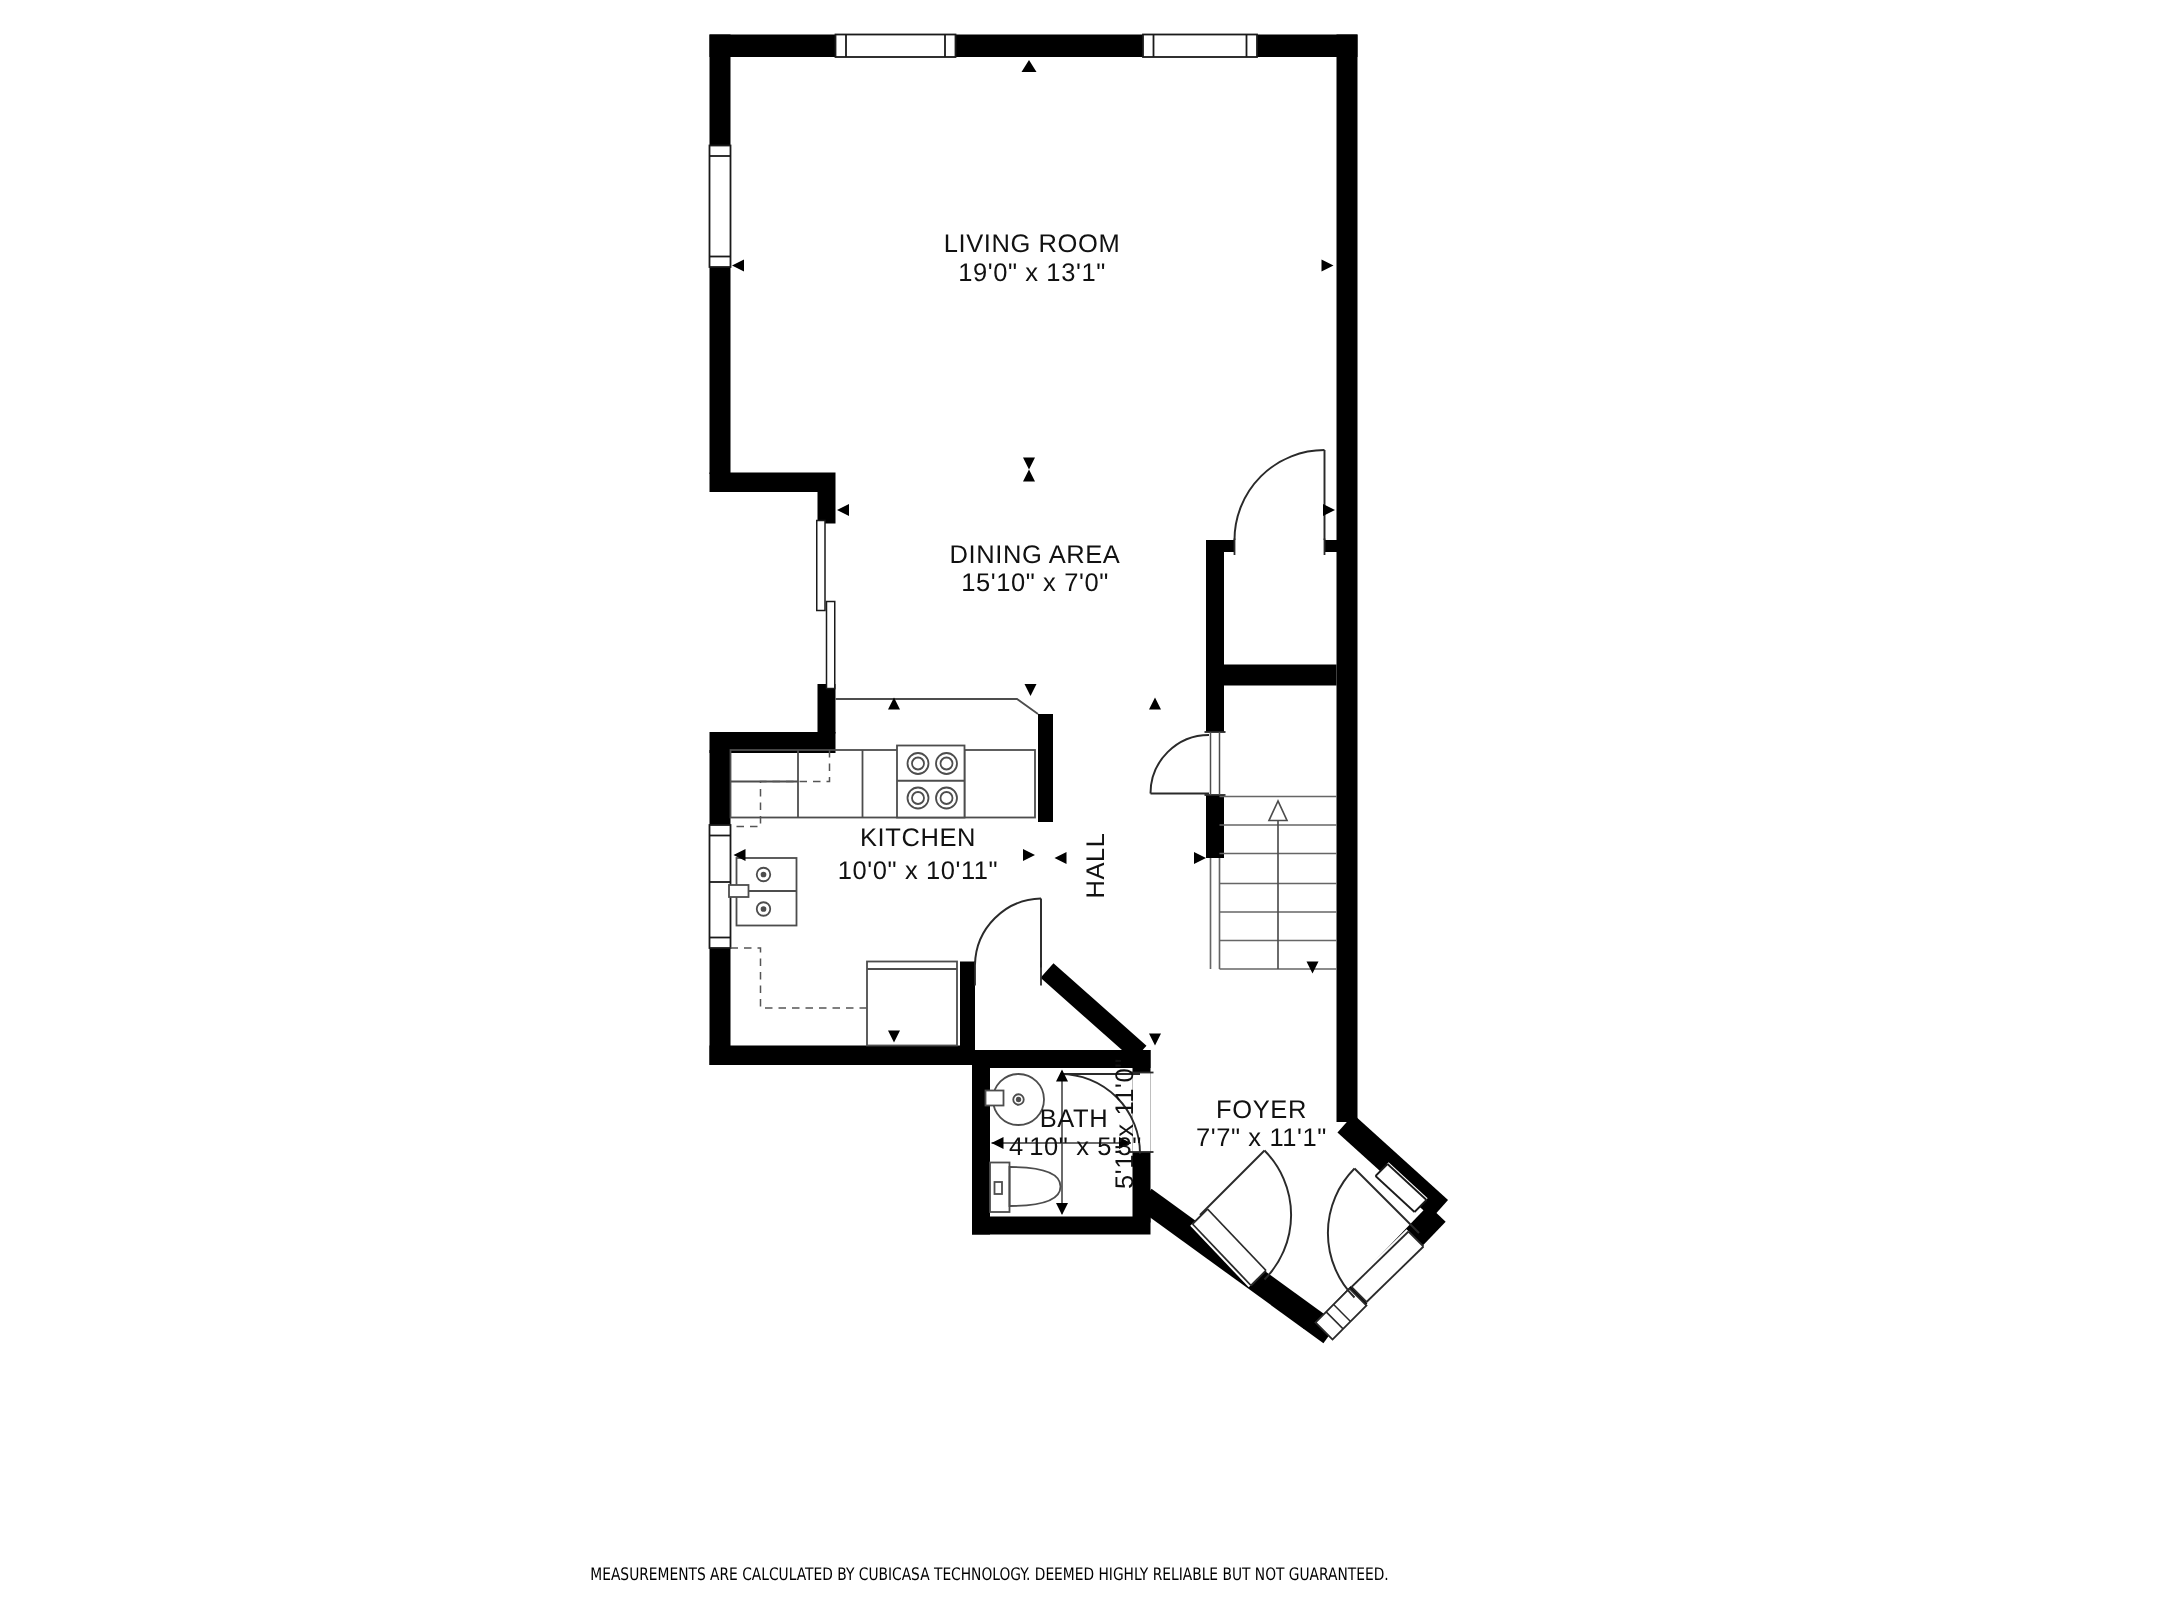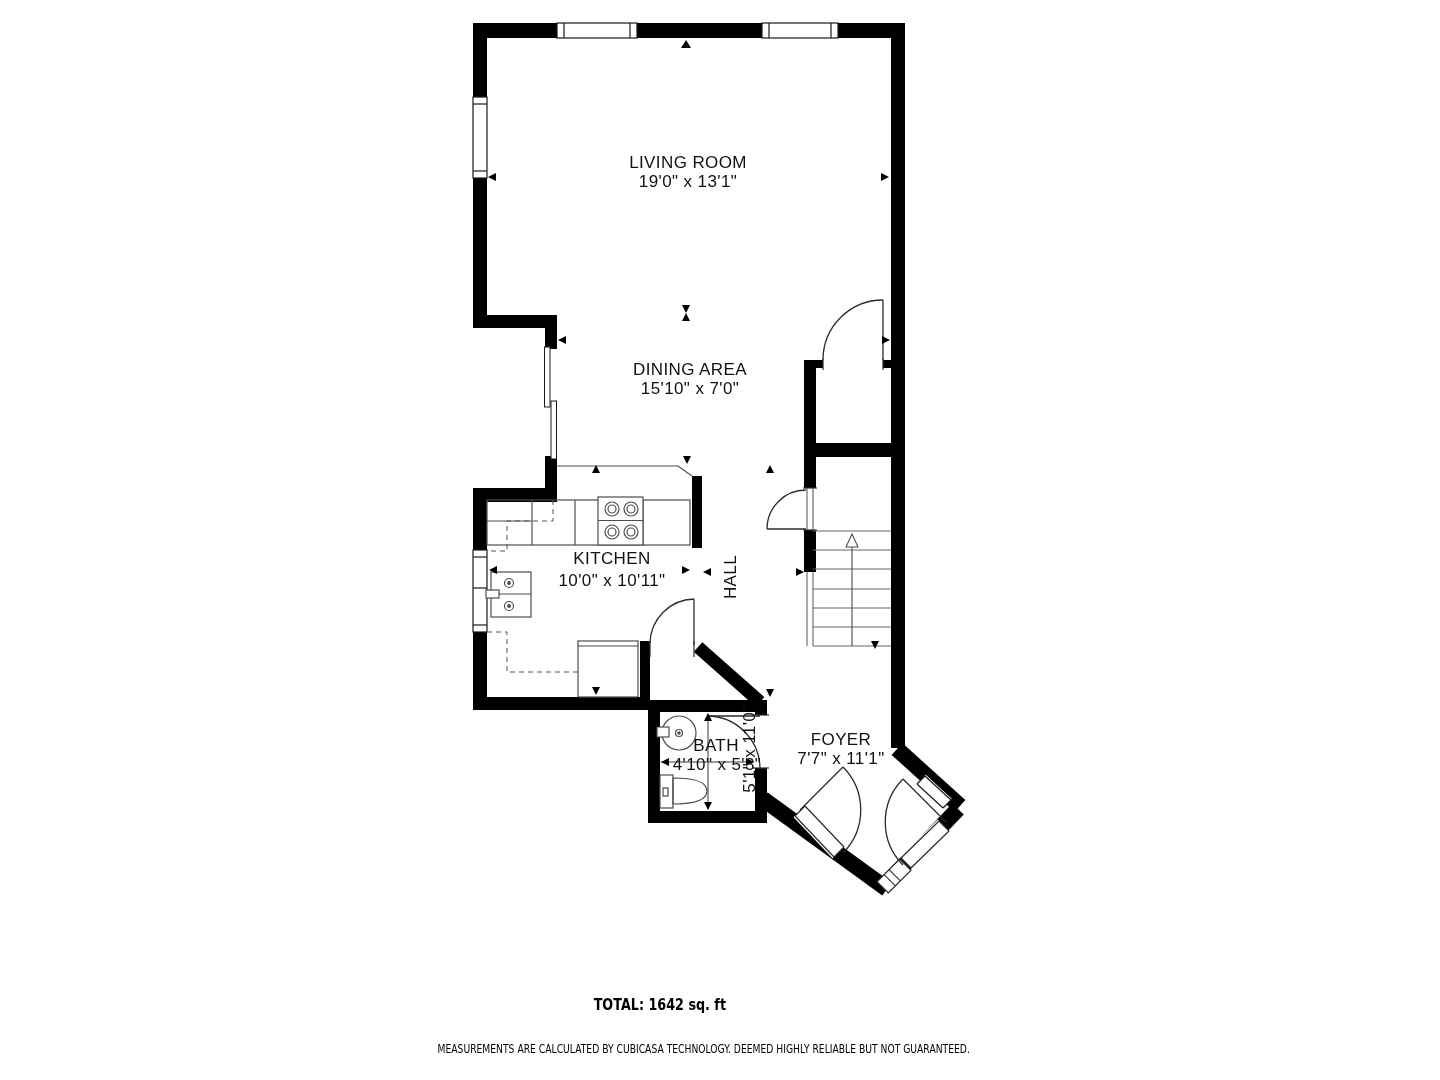--- a/index.html
+++ b/index.html
@@ -7,21 +7,21 @@
          font-family:"Liberation Sans",sans-serif;}
   svg text{font-family:"Liberation Sans",sans-serif;fill:#111;letter-spacing:.4px;}
   .room-name{font-size:17px;}
   .room-dims{font-size:17px;}
   .bottom-text{position:absolute;left:0;width:1320px;text-align:center;color:#000;}
   .bottom-text span{display:inline-block;white-space:nowrap;}
   #total-line{top:996px;font-family:"DejaVu Sans",sans-serif;font-size:15px;font-weight:bold;}
   #total-line span{transform:scaleX(.85);}
   #floors-line{top:1014px;font-family:"DejaVu Sans",sans-serif;font-size:14px;}
   #floors-line span{transform:scaleX(.9);}
-  #disclaimer-line{top:1042px;font-family:"DejaVu Sans",sans-serif;font-size:11.5px;padding-left:44px;}
+  #disclaimer-line{top:1042px;font-family:"DejaVu Sans",sans-serif;font-size:11.5px;}
   #disclaimer-line span{transform:scaleX(.8);}
 </style>
 </head>
 <body>
 
 <div id="stage">
 
 <svg width="1440" height="1080" viewBox="0 0 1440 1080">
 
   <g fill="#000" stroke="none">
@@ -263,20 +263,17 @@
 
     <text class="room-name" x="716" y="751">BATH</text>
     <text class="room-dims" x="717" y="770">4'10" x 5'3"</text>
 
     <text class="room-name" x="841" y="745">FOYER</text>
     <text class="room-dims" x="841" y="764">7'7" x 11'1"</text>
   </g>
 </svg>
 
   
-  <div class="bottom-text" id="total-line">
-    <span>TOTAL: 1642 sq. ft</span>
-  </div>
   <div class="bottom-text" id="disclaimer-line">
     <span>MEASUREMENTS ARE CALCULATED BY CUBICASA TECHNOLOGY. DEEMED HIGHLY RELIABLE BUT NOT GUARANTEED.</span>
   </div>
 
 </div>
 
 </body></html>

